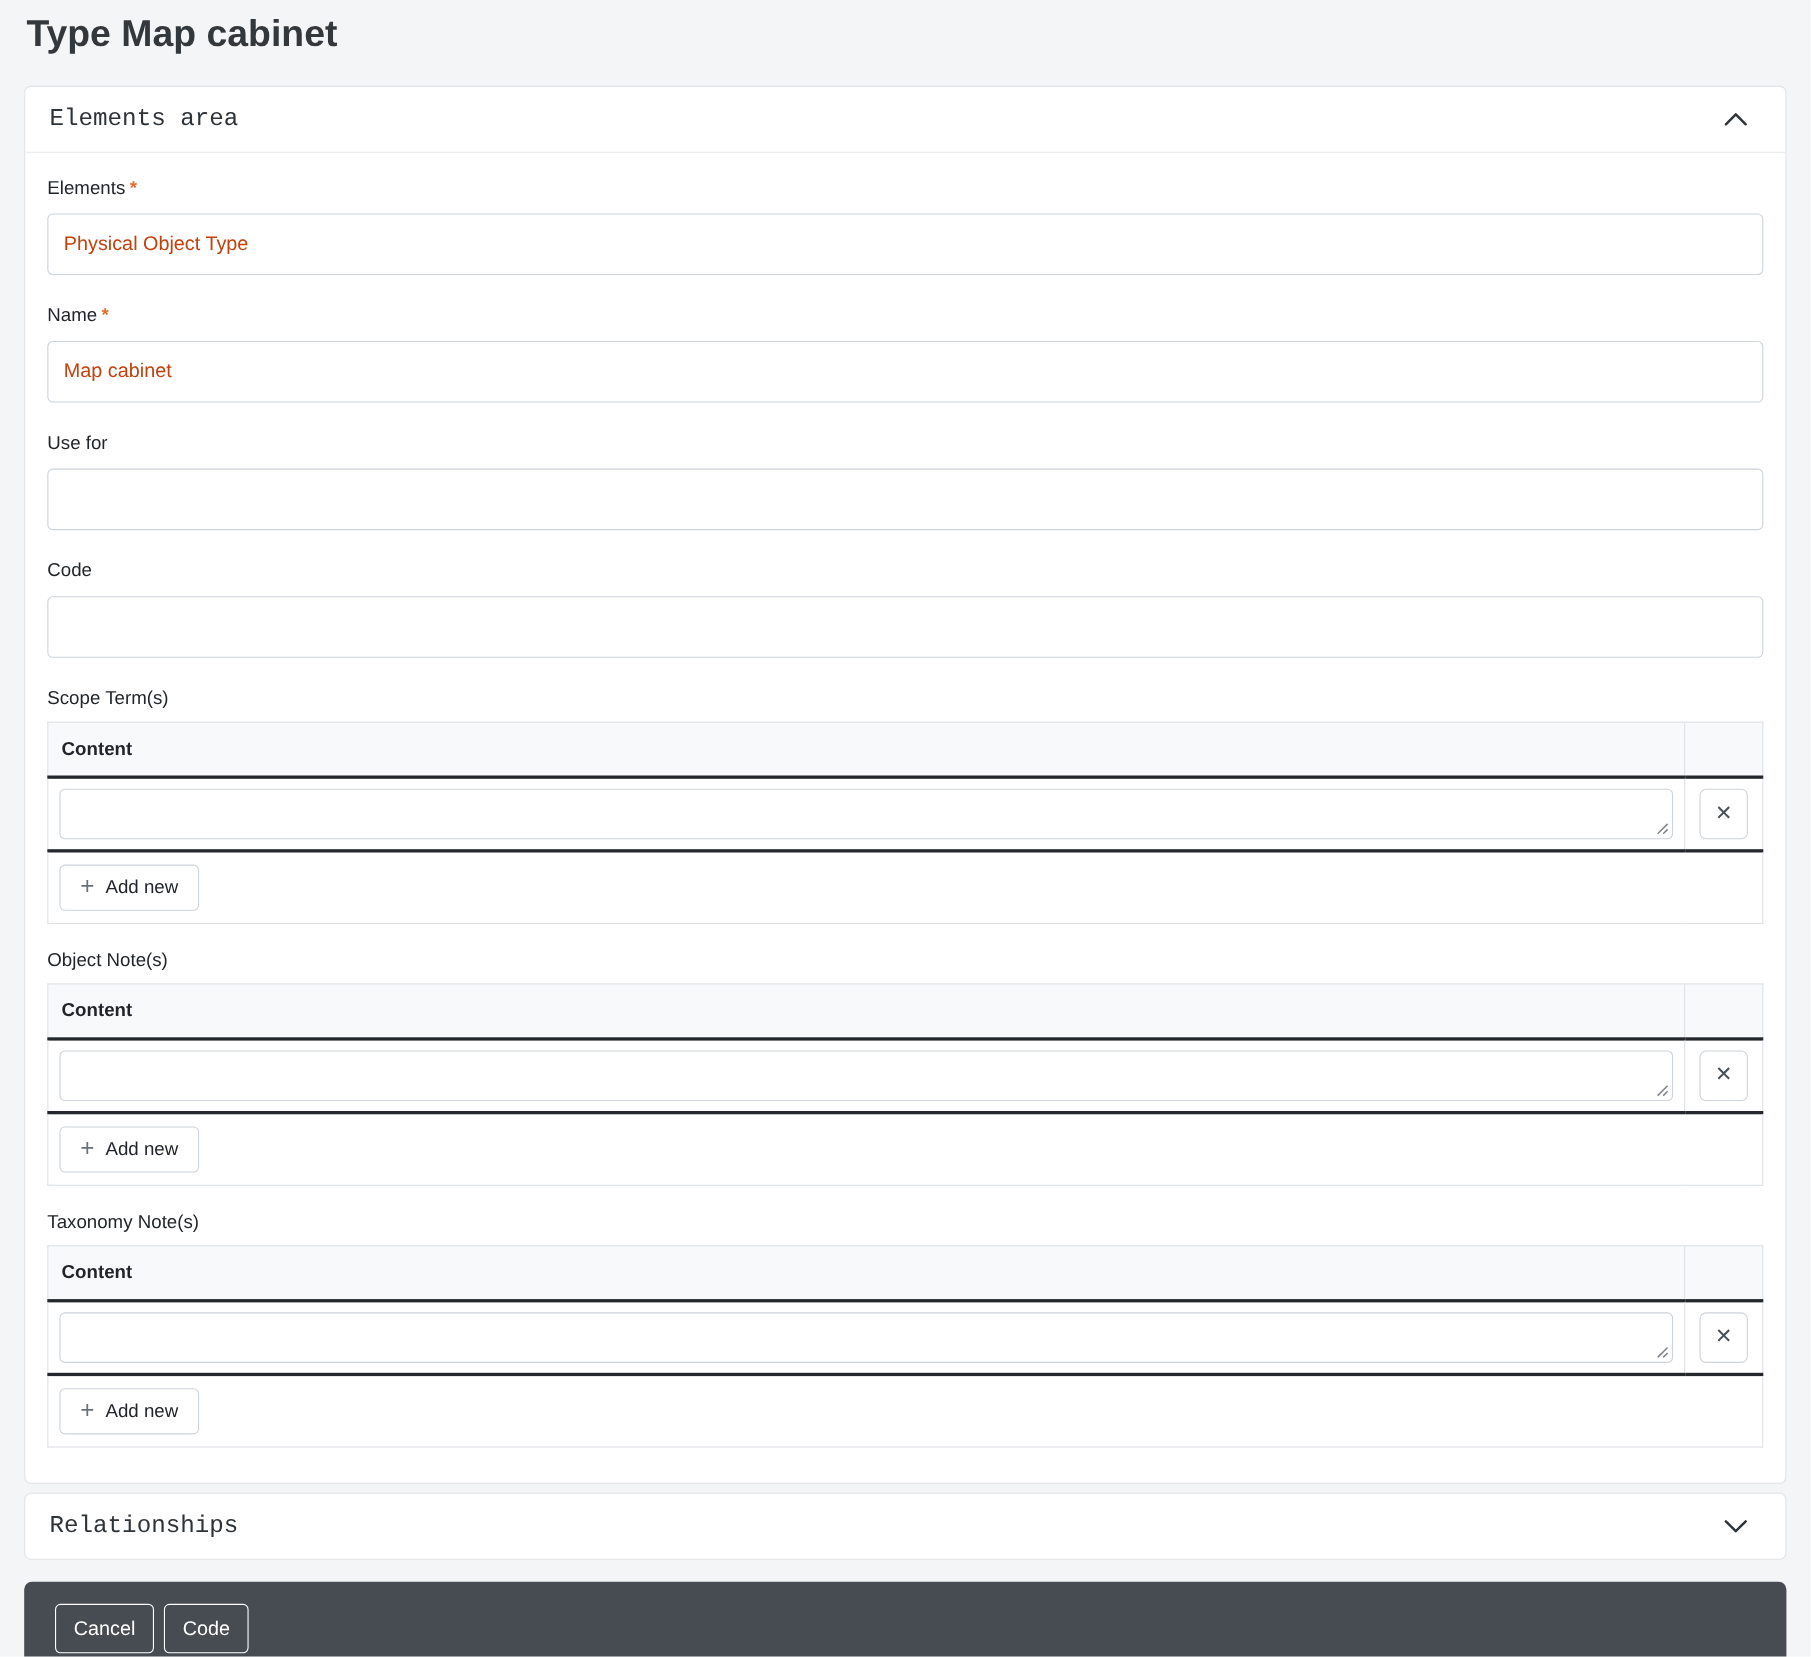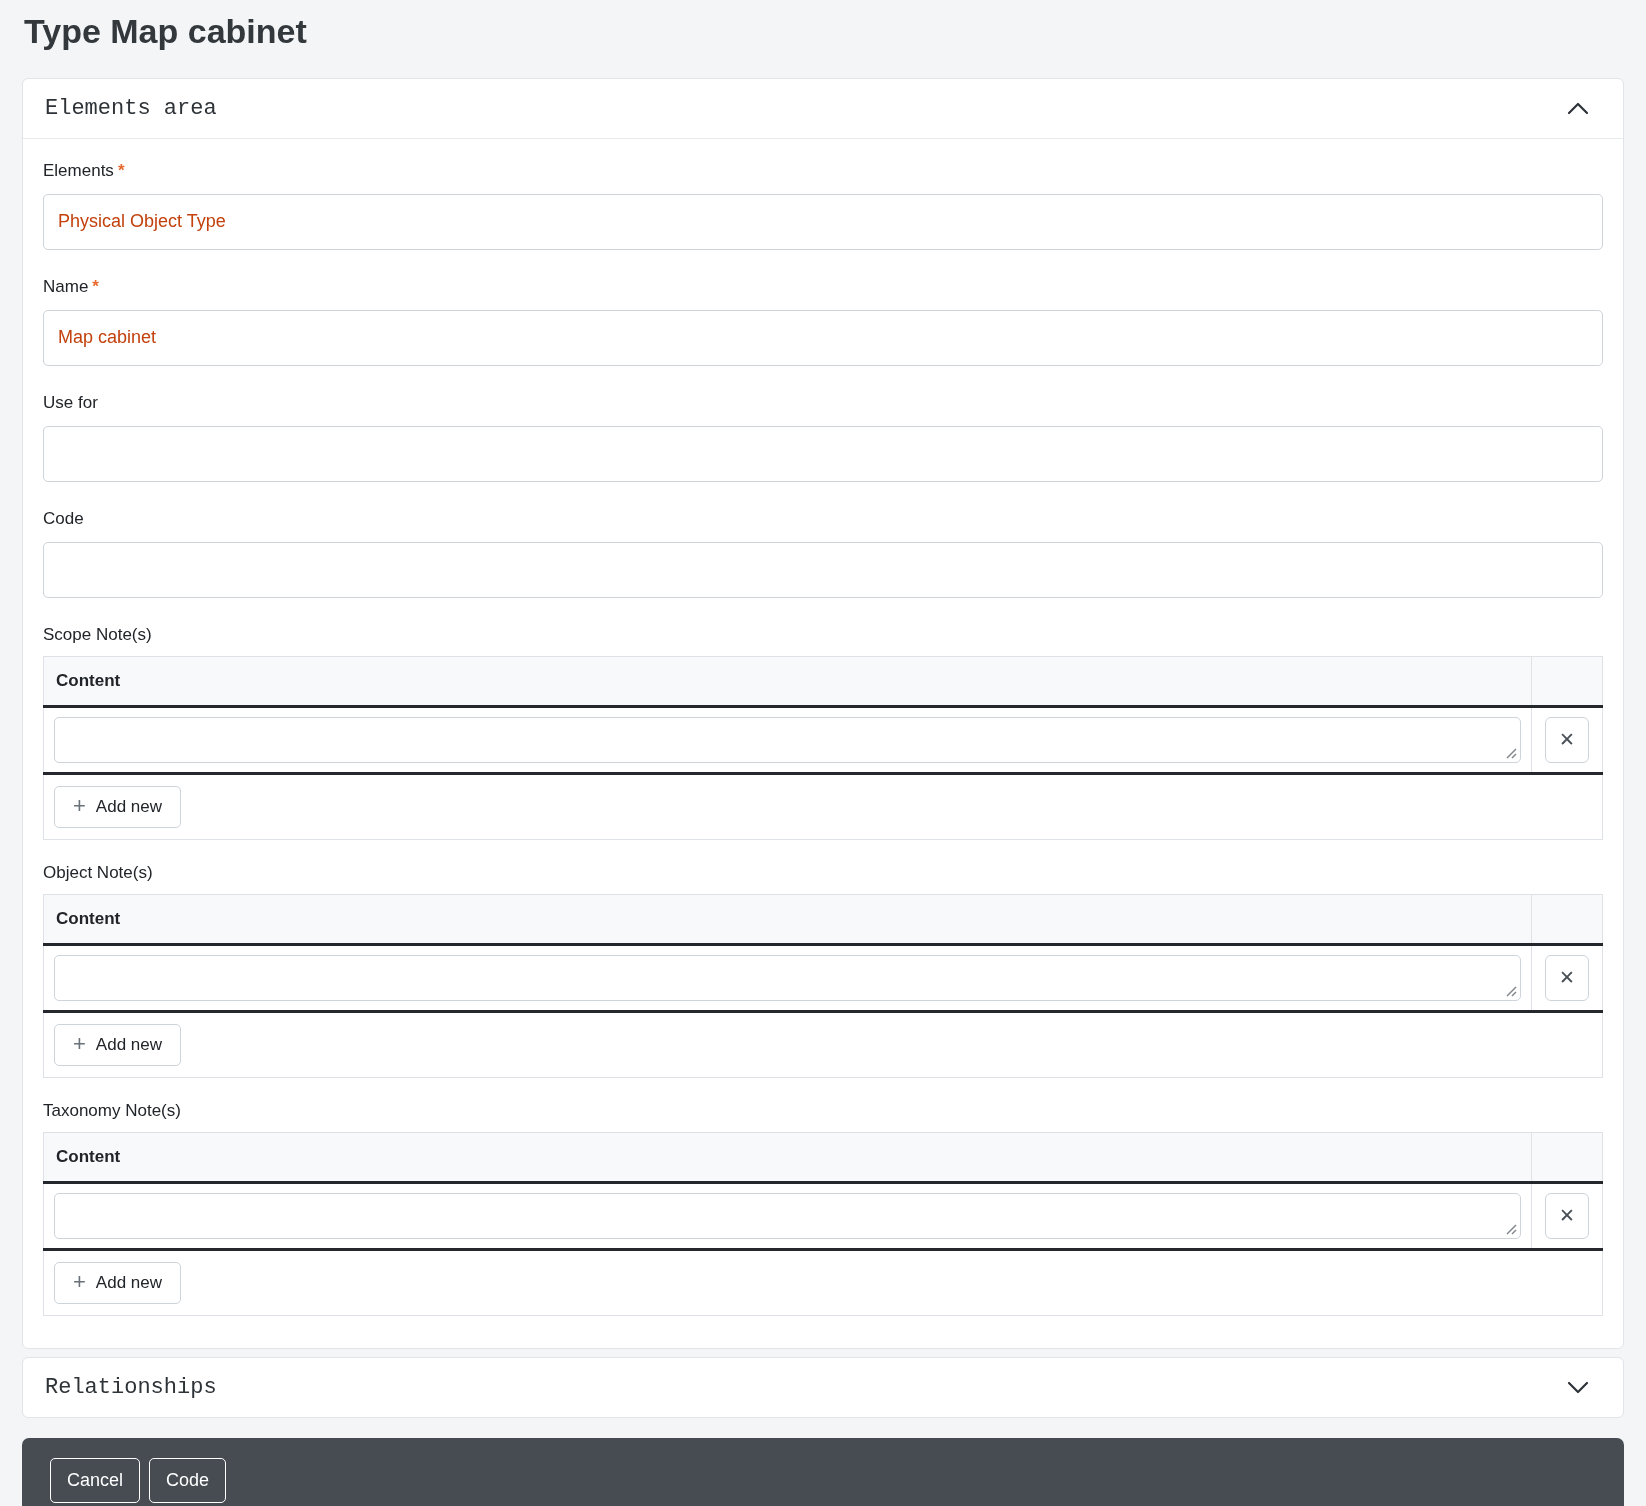--- a/index.html
+++ b/index.html
@@ -212,21 +212,21 @@
         <label class="field-label">Use for</label>
         <input class="text-input" type="text" value="" style="">
       </div>
 
       <div class="field">
         <label class="field-label">Code</label>
         <input class="text-input" type="text" value="" style="">
       </div>
 
       <div class="note-group">
-        <span class="note-label">Scope Note(s)</span>
+        <span class="note-label">Scope Term(s)</span>
         <table class="notes">
           <thead>
             <tr>
               <th class="col-content">Content</th>
               <th class="col-action"></th>
             </tr>
           </thead>
           <tbody>
             <tr>
               <td class="cell-content">

